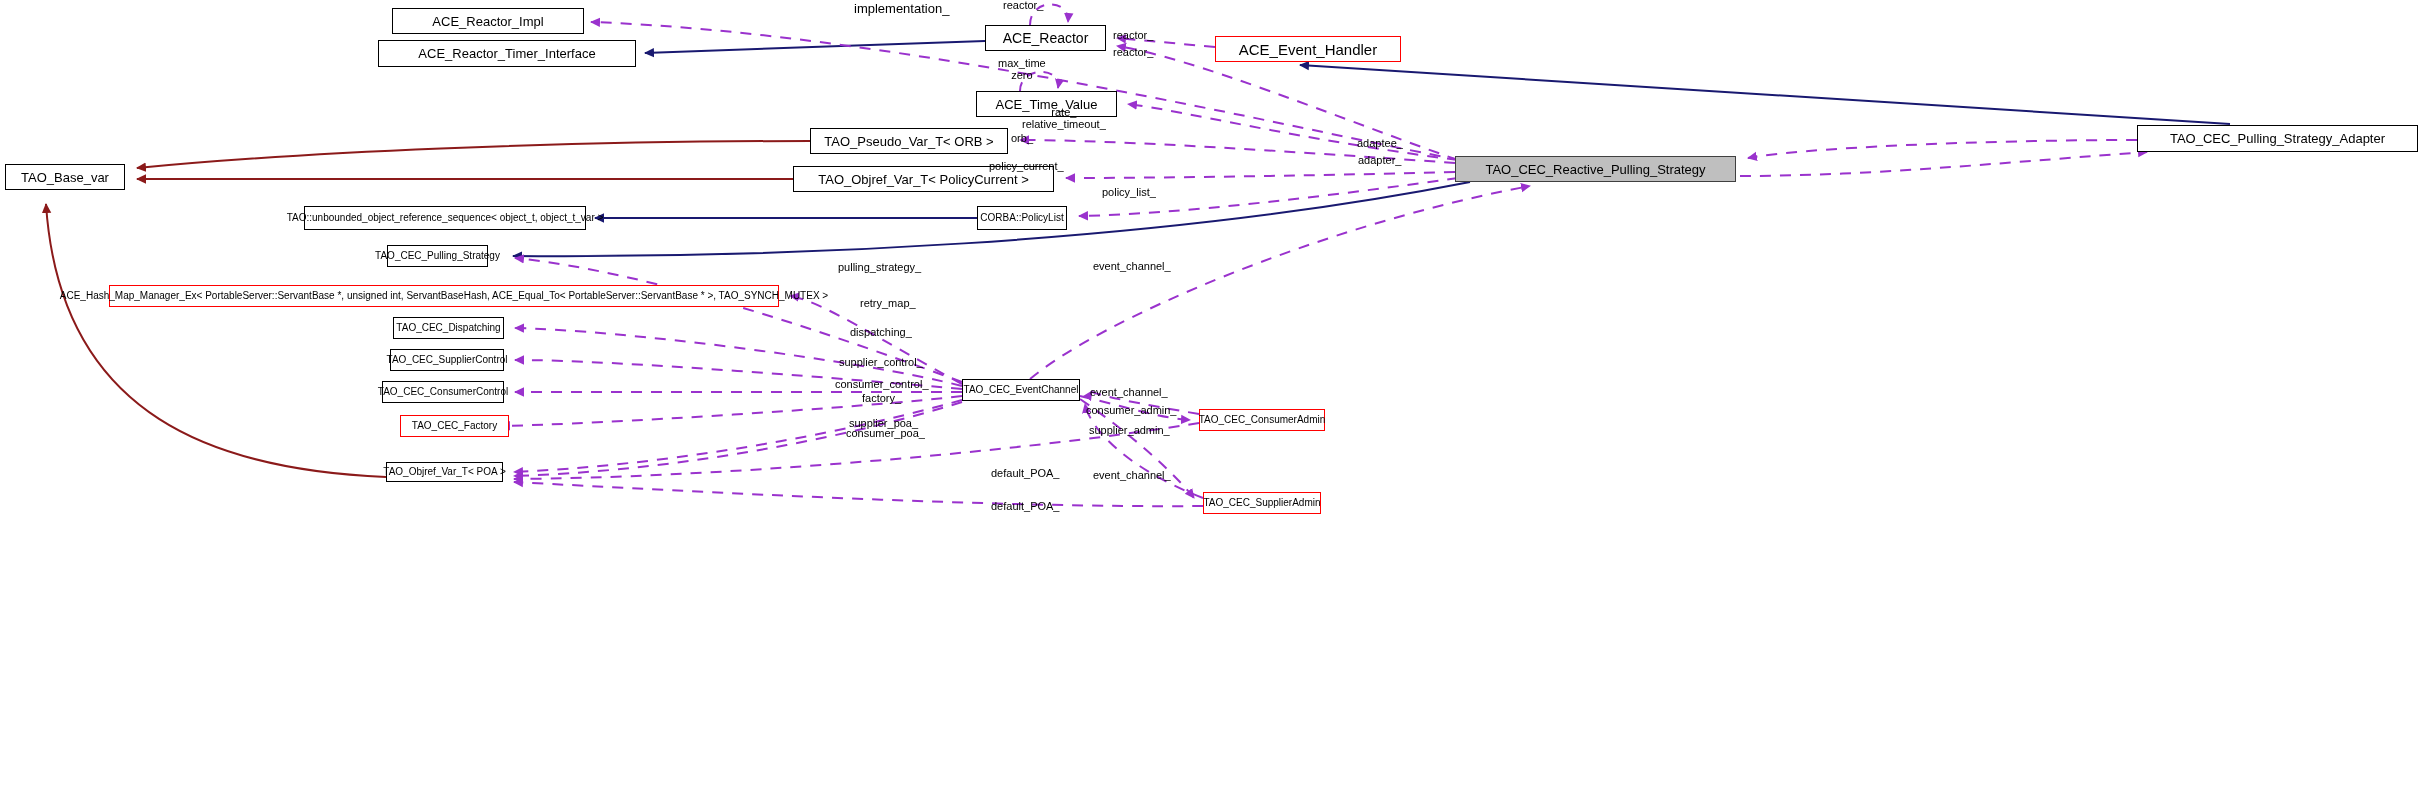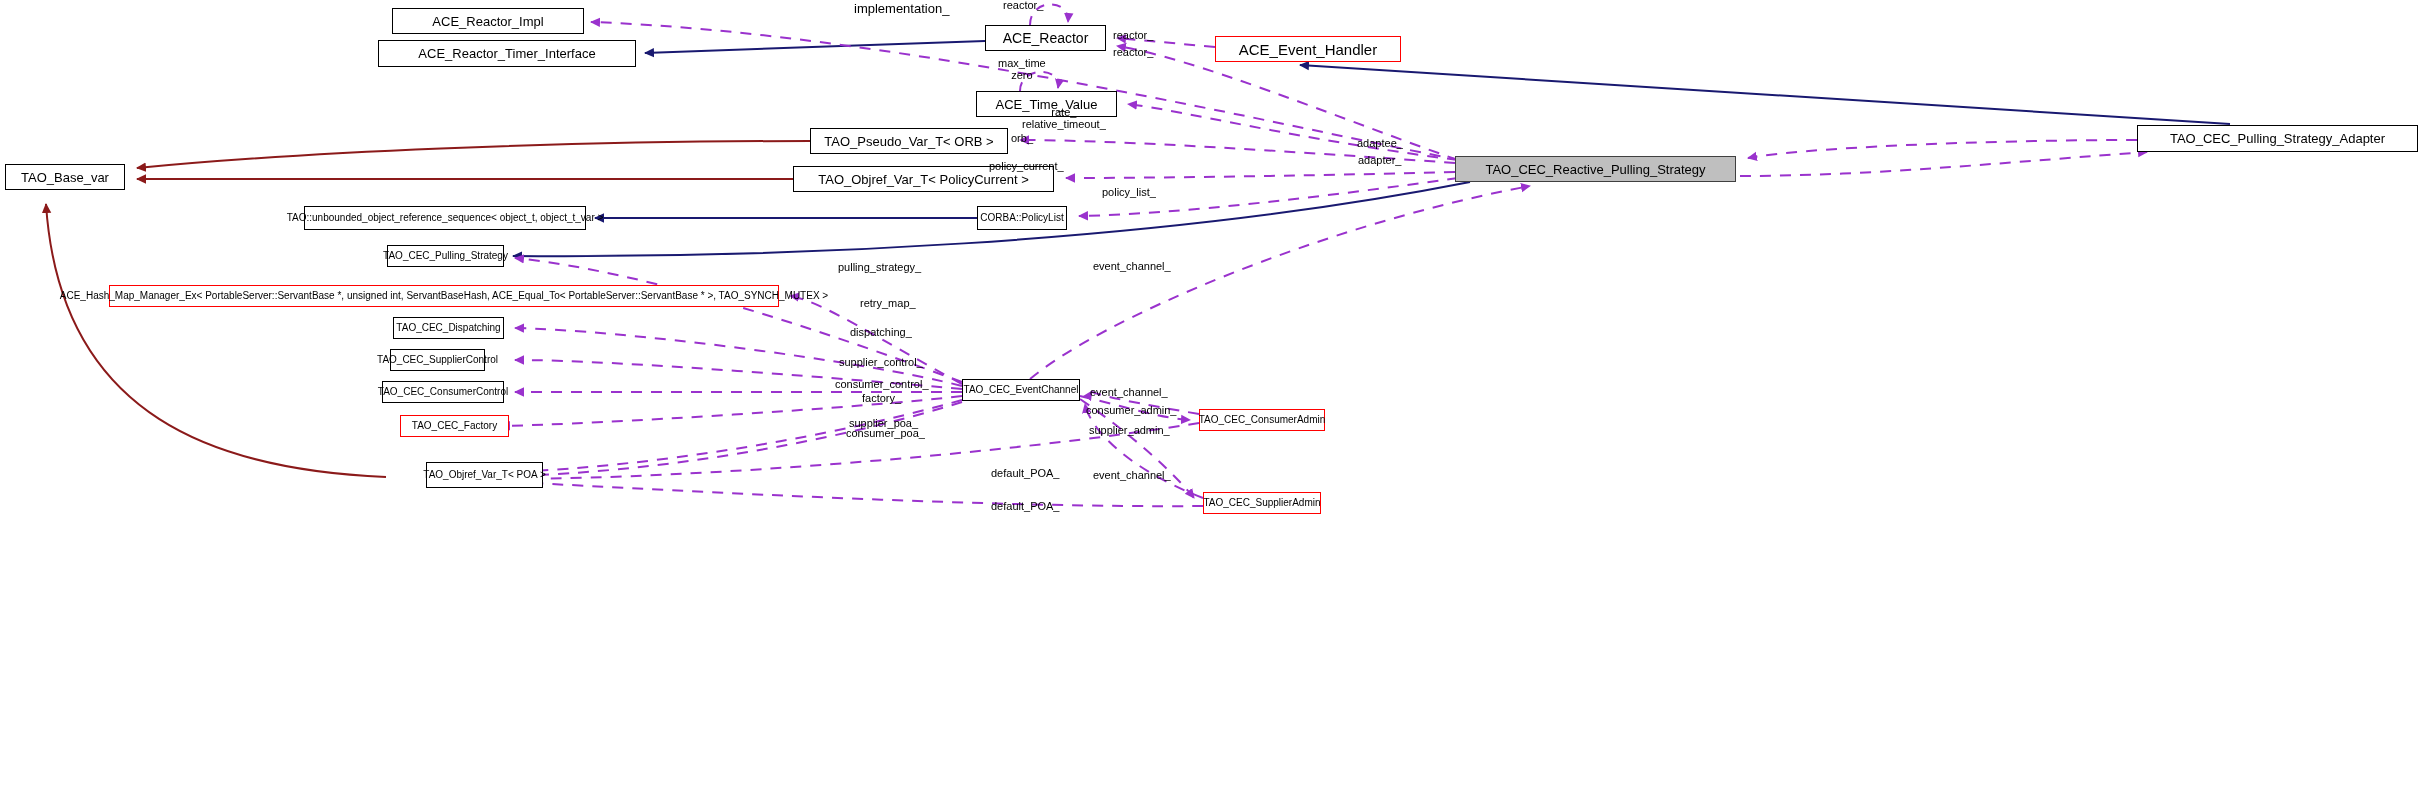--- a/index.html
+++ b/index.html
@@ -166,45 +166,45 @@
       </div>
       <div class="node grey" style="left: 1455px; top: 156px; width: 281px; height: 26px; font-size: 13px;">
         <span class="lbl">TAO_CEC_Reactive_Pulling_Strategy</span>
       </div>
       <div class="node" style="left: 304px; top: 206px; width: 282px; height: 24px; font-size: 10px;">
         <span class="lbl">TAO::unbounded_object_reference_sequence&lt; object_t, object_t_var &gt;</span>
       </div>
       <div class="node" style="left: 977px; top: 206px; width: 90px; height: 24px; font-size: 10px;">
         <span class="lbl">CORBA::PolicyList</span>
       </div>
-      <div class="node" style="left: 387px; top: 245px; width: 117px; height: 22px; font-size: 10px;">
+      <div class="node" style="left: 387px; top: 245px; width: 101px; height: 22px; font-size: 10px;">
         <span class="lbl">TAO_CEC_Pulling_Strategy</span>
       </div>
       <div class="node red" style="left: 109px; top: 285px; width: 670px; height: 22px; font-size: 10px;">
         <span class="lbl">ACE_Hash_Map_Manager_Ex&lt; PortableServer::ServantBase *, unsigned int, ServantBaseHash, ACE_Equal_To&lt; PortableServer::ServantBase * &gt;, TAO_SYNCH_MUTEX &gt;</span>
       </div>
       <div class="node" style="left: 393px; top: 317px; width: 111px; height: 22px; font-size: 10px; text-align: center;">
         <span class="lbl">TAO_CEC_Dispatching</span>
       </div>
-      <div class="node" style="left: 390px; top: 349px; width: 95px; height: 22px; font-size: 10px;">
+      <div class="node" style="left: 390px; top: 349px; width: 114px; height: 22px; font-size: 10px;">
         <span class="lbl">TAO_CEC_SupplierControl</span>
       </div>
       <div class="node" style="left: 382px; top: 381px; width: 122px; height: 22px; font-size: 10px;">
         <span class="lbl">TAO_CEC_ConsumerControl</span>
       </div>
       <div class="node red" style="left: 400px; top: 415px; width: 109px; height: 22px; font-size: 10px;">
         <span class="lbl">TAO_CEC_Factory</span>
       </div>
       <div class="node" style="left: 962px; top: 379px; width: 118px; height: 22px; font-size: 10px;">
         <span class="lbl">TAO_CEC_EventChannel</span>
       </div>
       <div class="node red" style="left: 1199px; top: 409px; width: 126px; height: 22px; font-size: 10px;">
         <span class="lbl">TAO_CEC_ConsumerAdmin</span>
       </div>
-      <div class="node" style="left: 386px; top: 462px; width: 117px; height: 26px; font-size: 10px; margin-left: 40px;">
+      <div class="node" style="left: 386px; top: 462px; width: 117px; height: 20px; font-size: 10px;">
         <span class="lbl">TAO_Objref_Var_T&lt; POA &gt;</span>
       </div>
       <div class="node red" style="left: 1203px; top: 492px; width: 118px; height: 22px; font-size: 10px;">
         <span class="lbl">TAO_CEC_SupplierAdmin</span>
       </div>
     </div>
   <div id="label-layer">
       <div class="edge-label" style="left: 838px; top: 2px; font-size: 13px; padding-left: 16px;">implementation_</div>
       <div class="edge-label" style="left: 1003px; top: 0px; font-size: 11px;">reactor_</div>
       <div class="edge-label" style="left: 1113px; top: 30px; font-size: 11px;">reactor_</div>

